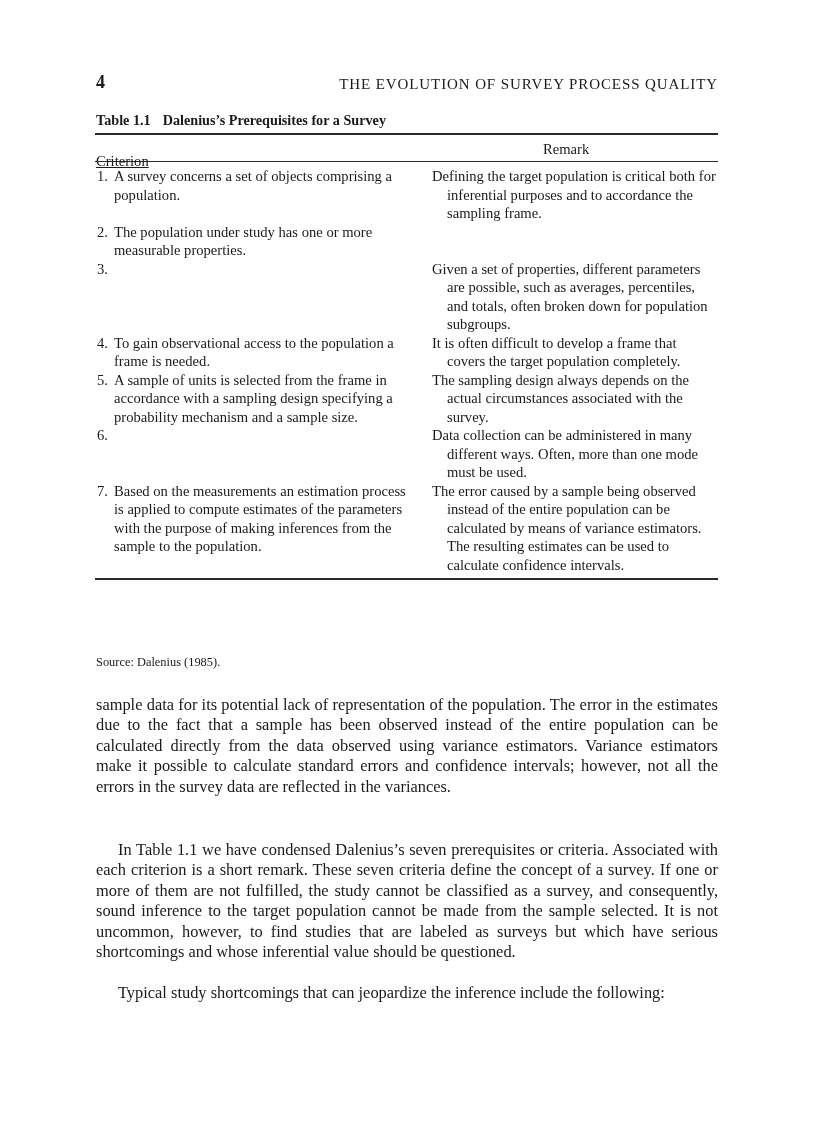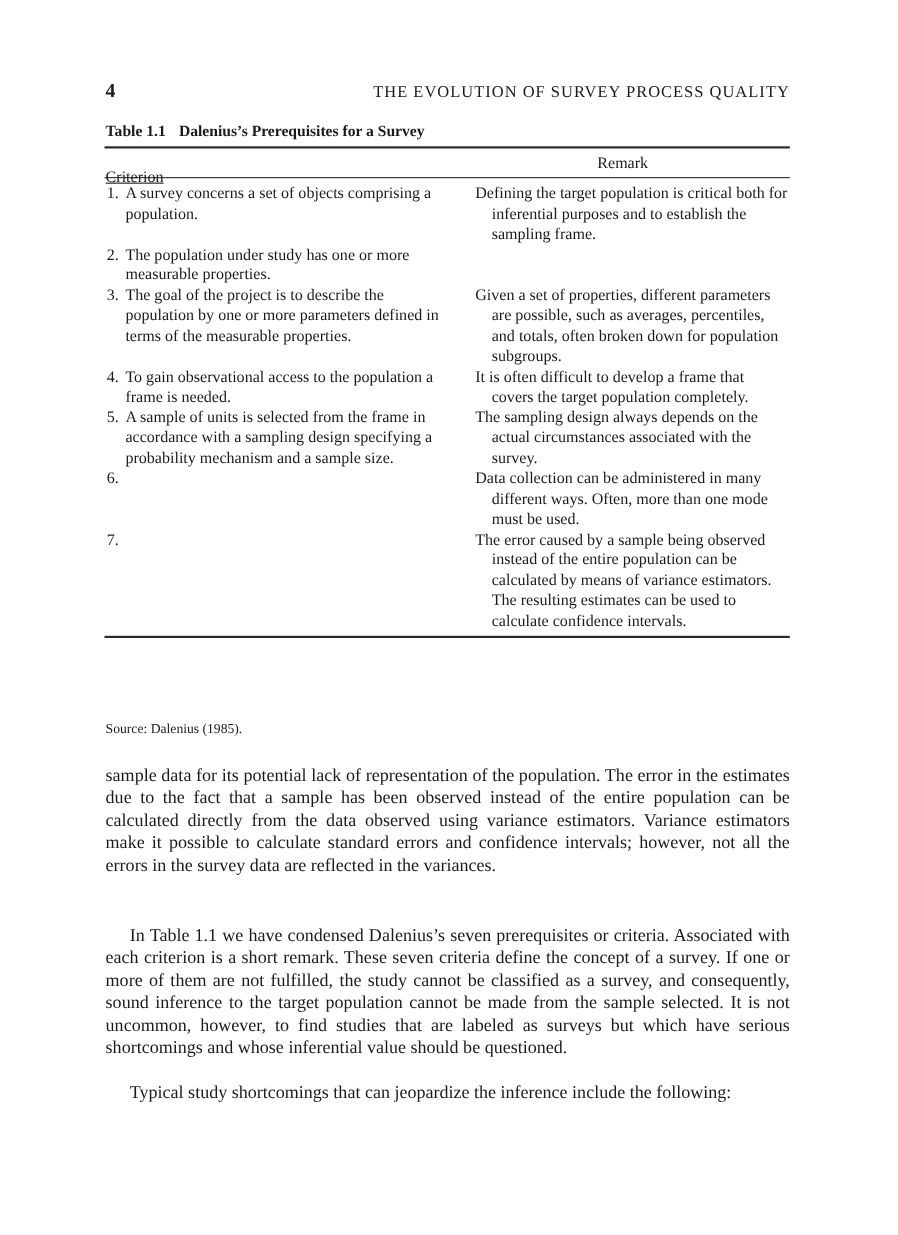--- a/index.html
+++ b/index.html
@@ -71,33 +71,32 @@
     <span class="th-remark">Remark</span>
   </div>
   <div class="rule"></div>
   <div class="table-body">
     <div class="row">
       <div class="crit">
           <span class="num">1.</span>
           <span class="ctext">A survey concerns a set of objects comprising a population.</span>
         </div>
       <div class="remark">
-          <span class="remark-inner">Defining the target population is critical both for inferential purposes and to establish the sampling frame.</span>
+          <span class="remark-inner">Defining the target population is critical both for inferential purposes and to accordance the sampling frame.</span>
         </div>
     </div>
     <div class="row">
       <div class="crit">
           <span class="num">2.</span>
           <span class="ctext">The population under study has one or more measurable properties.</span>
         </div>
     </div>
     <div class="row">
       <div class="crit">
           <span class="num">3.</span>
-          <span class="ctext">The goal of the project is to describe the population by one or more parameters defined in terms of the measurable properties.</span>
         </div>
       <div class="remark">
           <span class="remark-inner">Given a set of properties, different parameters are possible, such as averages, percentiles, and totals, often broken down for population subgroups.</span>
         </div>
     </div>
     <div class="row">
       <div class="crit">
           <span class="num">4.</span>
           <span class="ctext">To gain observational access to the population a frame is needed.</span>
         </div>
@@ -118,20 +117,21 @@
       <div class="crit">
           <span class="num">6.</span>
         </div>
       <div class="remark">
           <span class="remark-inner">Data collection can be administered in many different ways. Often, more than one mode must be used.</span>
         </div>
     </div>
     <div class="row">
       <div class="crit">
           <span class="num">7.</span>
+          <span class="ctext">Based on the measurements an estimation process is applied to compute estimates of the parameters with the purpose of making inferences from the sample to the population.</span>
         </div>
       <div class="remark">
           <span class="remark-inner">The error caused by a sample being observed instead of the entire population can be calculated by means of variance estimators. The resulting estimates can be used to calculate confidence intervals.</span>
         </div>
     </div>
   </div>
   <div class="rule"></div>
 </div>
 
 <div class="source">

